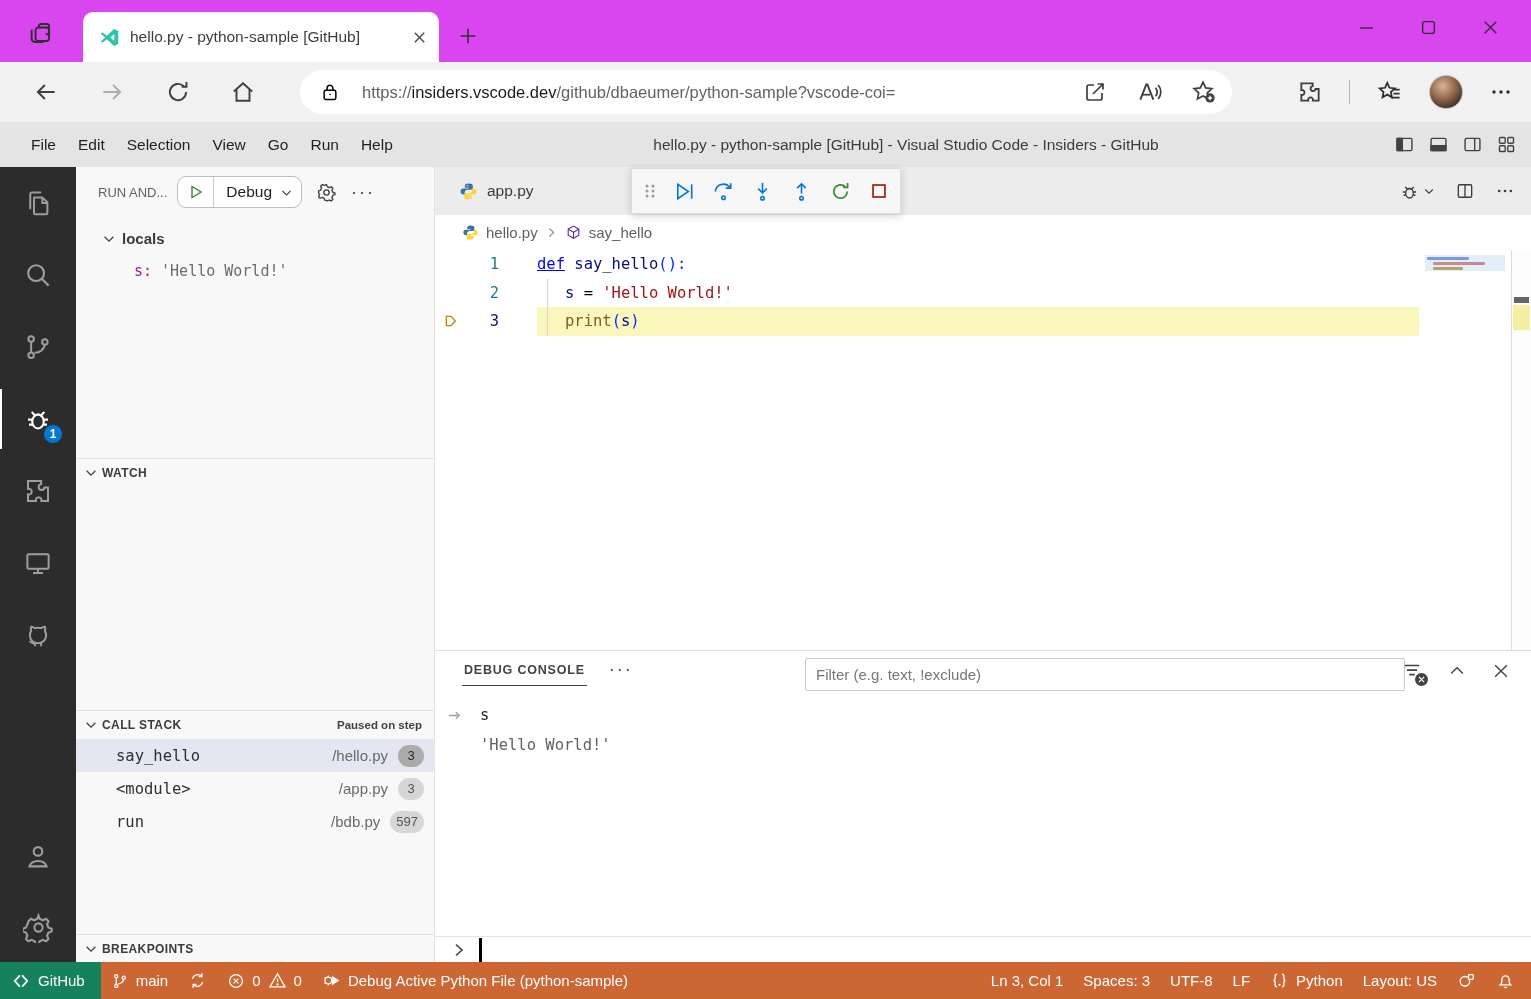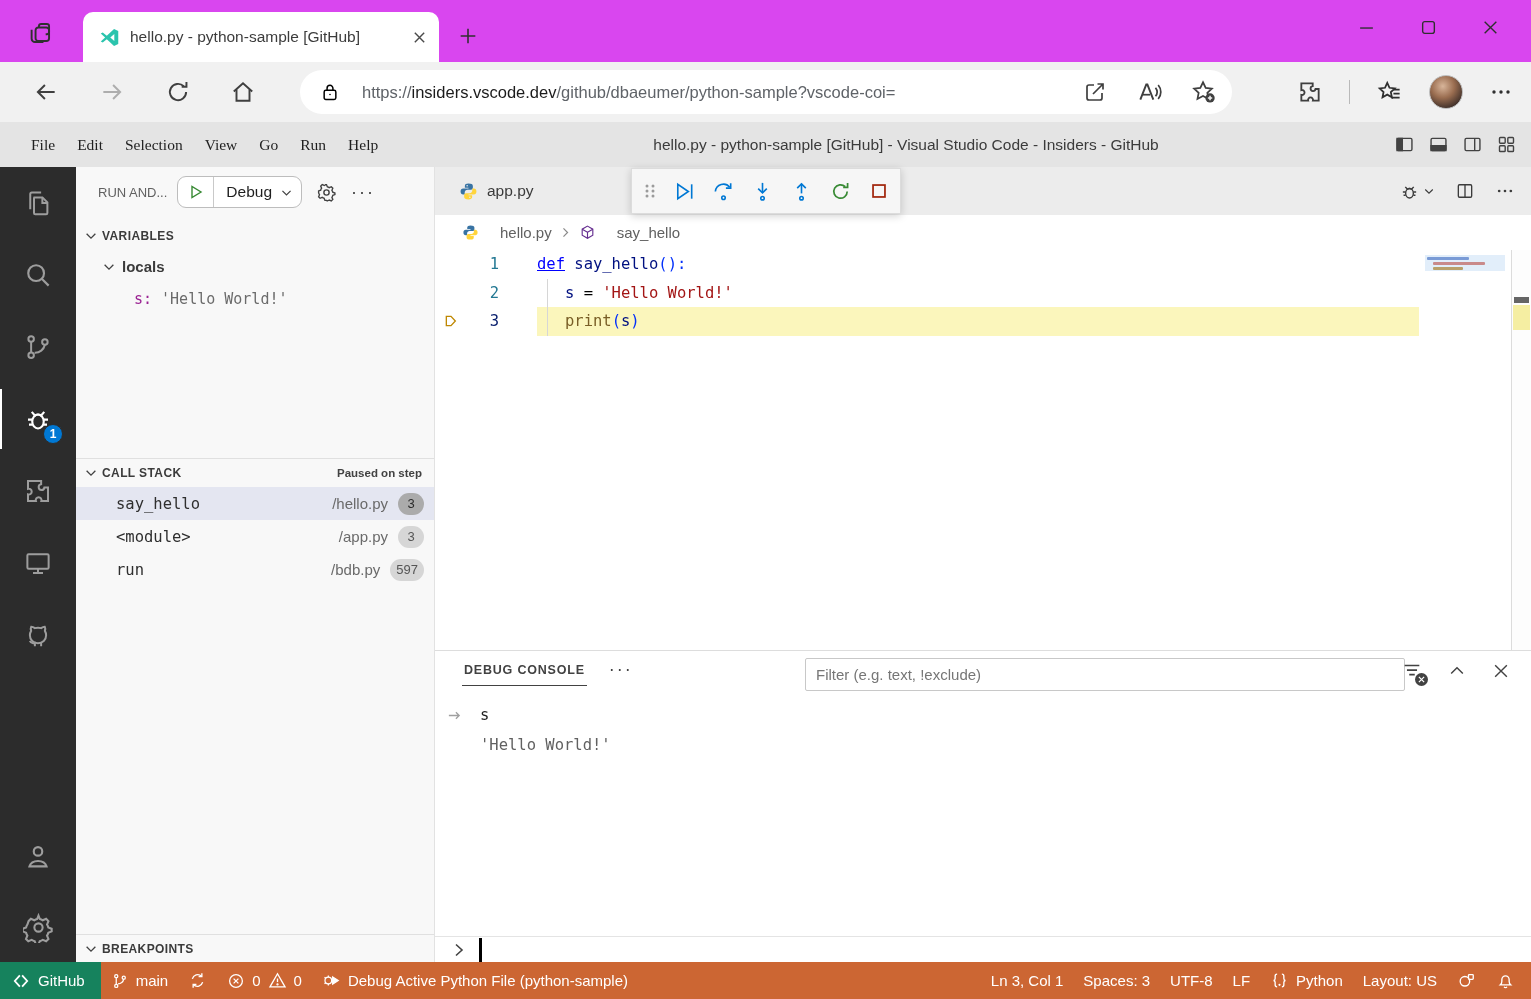--- a/index.html
+++ b/index.html
@@ -24,21 +24,21 @@
   .addr { position:absolute; left:300px; top:8px; width:932px; height:44px; background:#fff; border-radius:22px; display:flex; align-items:center; padding:0 16px 0 20px; }
   .addr-url { font-size:16.5px; color:#5f6368; white-space:nowrap; overflow:hidden; margin-left:22px; flex:1; }
   .addr-url .host { color:#1b1b1b; }
   .addr-ico { width:26px; height:26px; color:#3f3f3f; margin-left:28px; flex:none; }
   .chrome-right { position:absolute; right:18px; top:12px; height:36px; display:flex; align-items:center; gap:26px; }
   .vdiv { width:1px; height:24px; background:#b9b9b9; }
   .avatar { width:34px; height:34px; border-radius:50%; background:radial-gradient(circle at 40% 32%, #d8b59a 0%, #9a6d50 40%, #40302a 78%, #241c18 100%); border:1px solid #bdbdbd; }
 
   
   .menubar { position:absolute; left:0; top:122px; width:1531px; height:45px; background:#e4e4e4; display:flex; align-items:center; padding-left:20px; }
-  .menu-item { font-size:15.5px; color:#1f1f1f; padding:0 11px; height:45px; display:flex; align-items:center;font-family:Liberation Serif, serif; }
+  .menu-item { font-size:15.5px; color:#1f1f1f; padding:0 11px; height:45px; display:flex; align-items:center; }
   .win-title { position:absolute; left:906px; top:0; height:45px; transform:translateX(-50%); display:flex; align-items:center; font-size:15.5px; color:#3b3b3b; white-space:nowrap; }
   .layout-icons { position:absolute; right:14px; top:0; height:45px; display:flex; align-items:center; gap:13px; color:#424242; }
 
   
   .workbench { position:absolute; left:0; top:167px; width:1531px; height:795px; display:flex; }
 
   
   .activitybar { width:76px; background:#2c2c2c; display:flex; flex-direction:column; align-items:center; flex:none; }
   .ab-btn { width:76px; height:72px; display:flex; align-items:center; justify-content:center; color:#9d9d9d; position:relative; }
   .ab-btn.active { color:#ffffff; }
@@ -80,21 +80,21 @@
 
   
   .main { flex:1; display:flex; flex-direction:column; min-width:0; }
   .editorpane { height:483px; position:relative; background:#fff; flex:none; }
   .tabbar { height:48px; background:#ececec; display:flex; align-items:center; position:relative; }
   .etab { height:48px; display:flex; align-items:center; padding:0 22px 0 24px; gap:9px; }
   .etab-label { font-size:15.5px; color:#3b3b3b; }
   .editor-actions { position:absolute; right:16px; top:0; height:48px; display:flex; align-items:center; gap:20px; color:#3b3b3b; }
   .dbg-toolbar { position:absolute; left:196px; top:1px; width:270px; height:46px; background:#f6f6f6; border:1px solid #dcdcdc; box-shadow:0 2px 8px rgba(0,0,0,.18); display:flex; align-items:center; justify-content:center; gap:16px; z-index:5; }
   .breadcrumb { height:35px; display:flex; align-items:center; padding-left:27px; gap:7px; background:#fff; }
-  .bc-label { font-size:15px; color:#616161;margin-left:14px; }
+  .bc-label { font-size:15px; color:#616161; }
   .code { position:relative; height:400px; font-family:"DejaVu Sans Mono",monospace; font-size:15.5px; }
   .hl-line { position:absolute; left:102px; top:57px; width:882px; height:29px; background:#fbf6bc; }
   .indent-guide { position:absolute; left:112px; top:29px; height:57px; width:1px; background:#d6d6d6; }
   .code-row { position:relative; height:28.5px; display:flex; align-items:center; }
   .gutter { width:102px; flex:none; position:relative; height:100%; display:flex; align-items:center; }
   .lnum { position:absolute; right:38px; color:#237893; }
   .code-row.cur .lnum { color:#0b216f; }
   .stack-arrow { position:absolute; left:8px; top:6px; color:#bf8803; }
   .tok-kw { color:#0000ff;text-decoration:underline; } .tok-name { color:#001080; } .tok-str { color:#a31515; }
   .tok-fn { color:#795e26; } .tok-par { color:#0431fa; } .tok-pln { color:#000; }
@@ -379,42 +379,44 @@
       <span class="sb-gear ico">
           <svg width="21" height="21" viewBox="0 0 24 24" fill="none" stroke="currentColor" stroke-width="1.6">
             <circle cx="12" cy="12" r="3"></circle>
             <path d="M12 3l.9 2.4a6.8 6.8 0 0 1 2.2 1l2.4-1 1.7 1.7-1 2.4a6.8 6.8 0 0 1 1 2.2l2.4.9v1.8l-2.4.9a6.8 6.8 0 0 1-1 2.2l1 2.4-1.7 1.7-2.4-1a6.8 6.8 0 0 1-2.2 1L12 21h-1.8l-.9-2.4a6.8 6.8 0 0 1-2.2-1l-2.4 1-1.7-1.7 1-2.4a6.8 6.8 0 0 1-1-2.2L3 12v-1.8l2.4-.9a6.8 6.8 0 0 1 1-2.2l-1-2.4 1.7-1.7 2.4 1a6.8 6.8 0 0 1 2.2-1L10.2 3z"></path>
           </svg>
         </span>
       <span class="sb-dots">···</span>
     </div>
 
     <div class="sec-vars">
+      <div class="scope-row">
+        <span class="chev ico">
+            <svg width="14" height="14" viewBox="0 0 16 16" fill="none" stroke="currentColor" stroke-width="1.5">
+              <path d="m3 5.5 5 5 5-5"></path>
+            </svg>
+          </span>
+        <span class="t">locals</span>
+      </div>
+      <div class="var-row">
+        <span class="var-name">s:</span>
+        <span class="var-val">'Hello World!'</span>
+      </div>
+    </div>
+
+    <div class="sec-watch">
       <div class="section-h">
         <span class="chev ico">
             <svg width="14" height="14" viewBox="0 0 16 16" fill="none" stroke="currentColor" stroke-width="1.5">
               <path d="m3 5.5 5 5 5-5"></path>
             </svg>
           </span>
-        <span class="t">VARIABLES</span>
-      </div>
-      <div class="scope-row">
-        <span class="chev ico">
-            <svg width="14" height="14" viewBox="0 0 16 16" fill="none" stroke="currentColor" stroke-width="1.5">
-              <path d="m3 5.5 5 5 5-5"></path>
-            </svg>
-          </span>
-        <span class="t">locals</span>
-      </div>
-      <div class="var-row">
-        <span class="var-name">s:</span>
-        <span class="var-val">'Hello World!'</span>
-      </div>
-    </div>
-
+        <span class="t">WATCH</span>
+      </div>
+    </div>
 
     <div class="sec-stack">
       <div class="section-h">
         <span class="chev ico">
             <svg width="14" height="14" viewBox="0 0 16 16" fill="none" stroke="currentColor" stroke-width="1.5">
               <path d="m3 5.5 5 5 5-5"></path>
             </svg>
           </span>
         <span class="t">CALL STACK</span>
         <span class="right">Paused on step</span>

